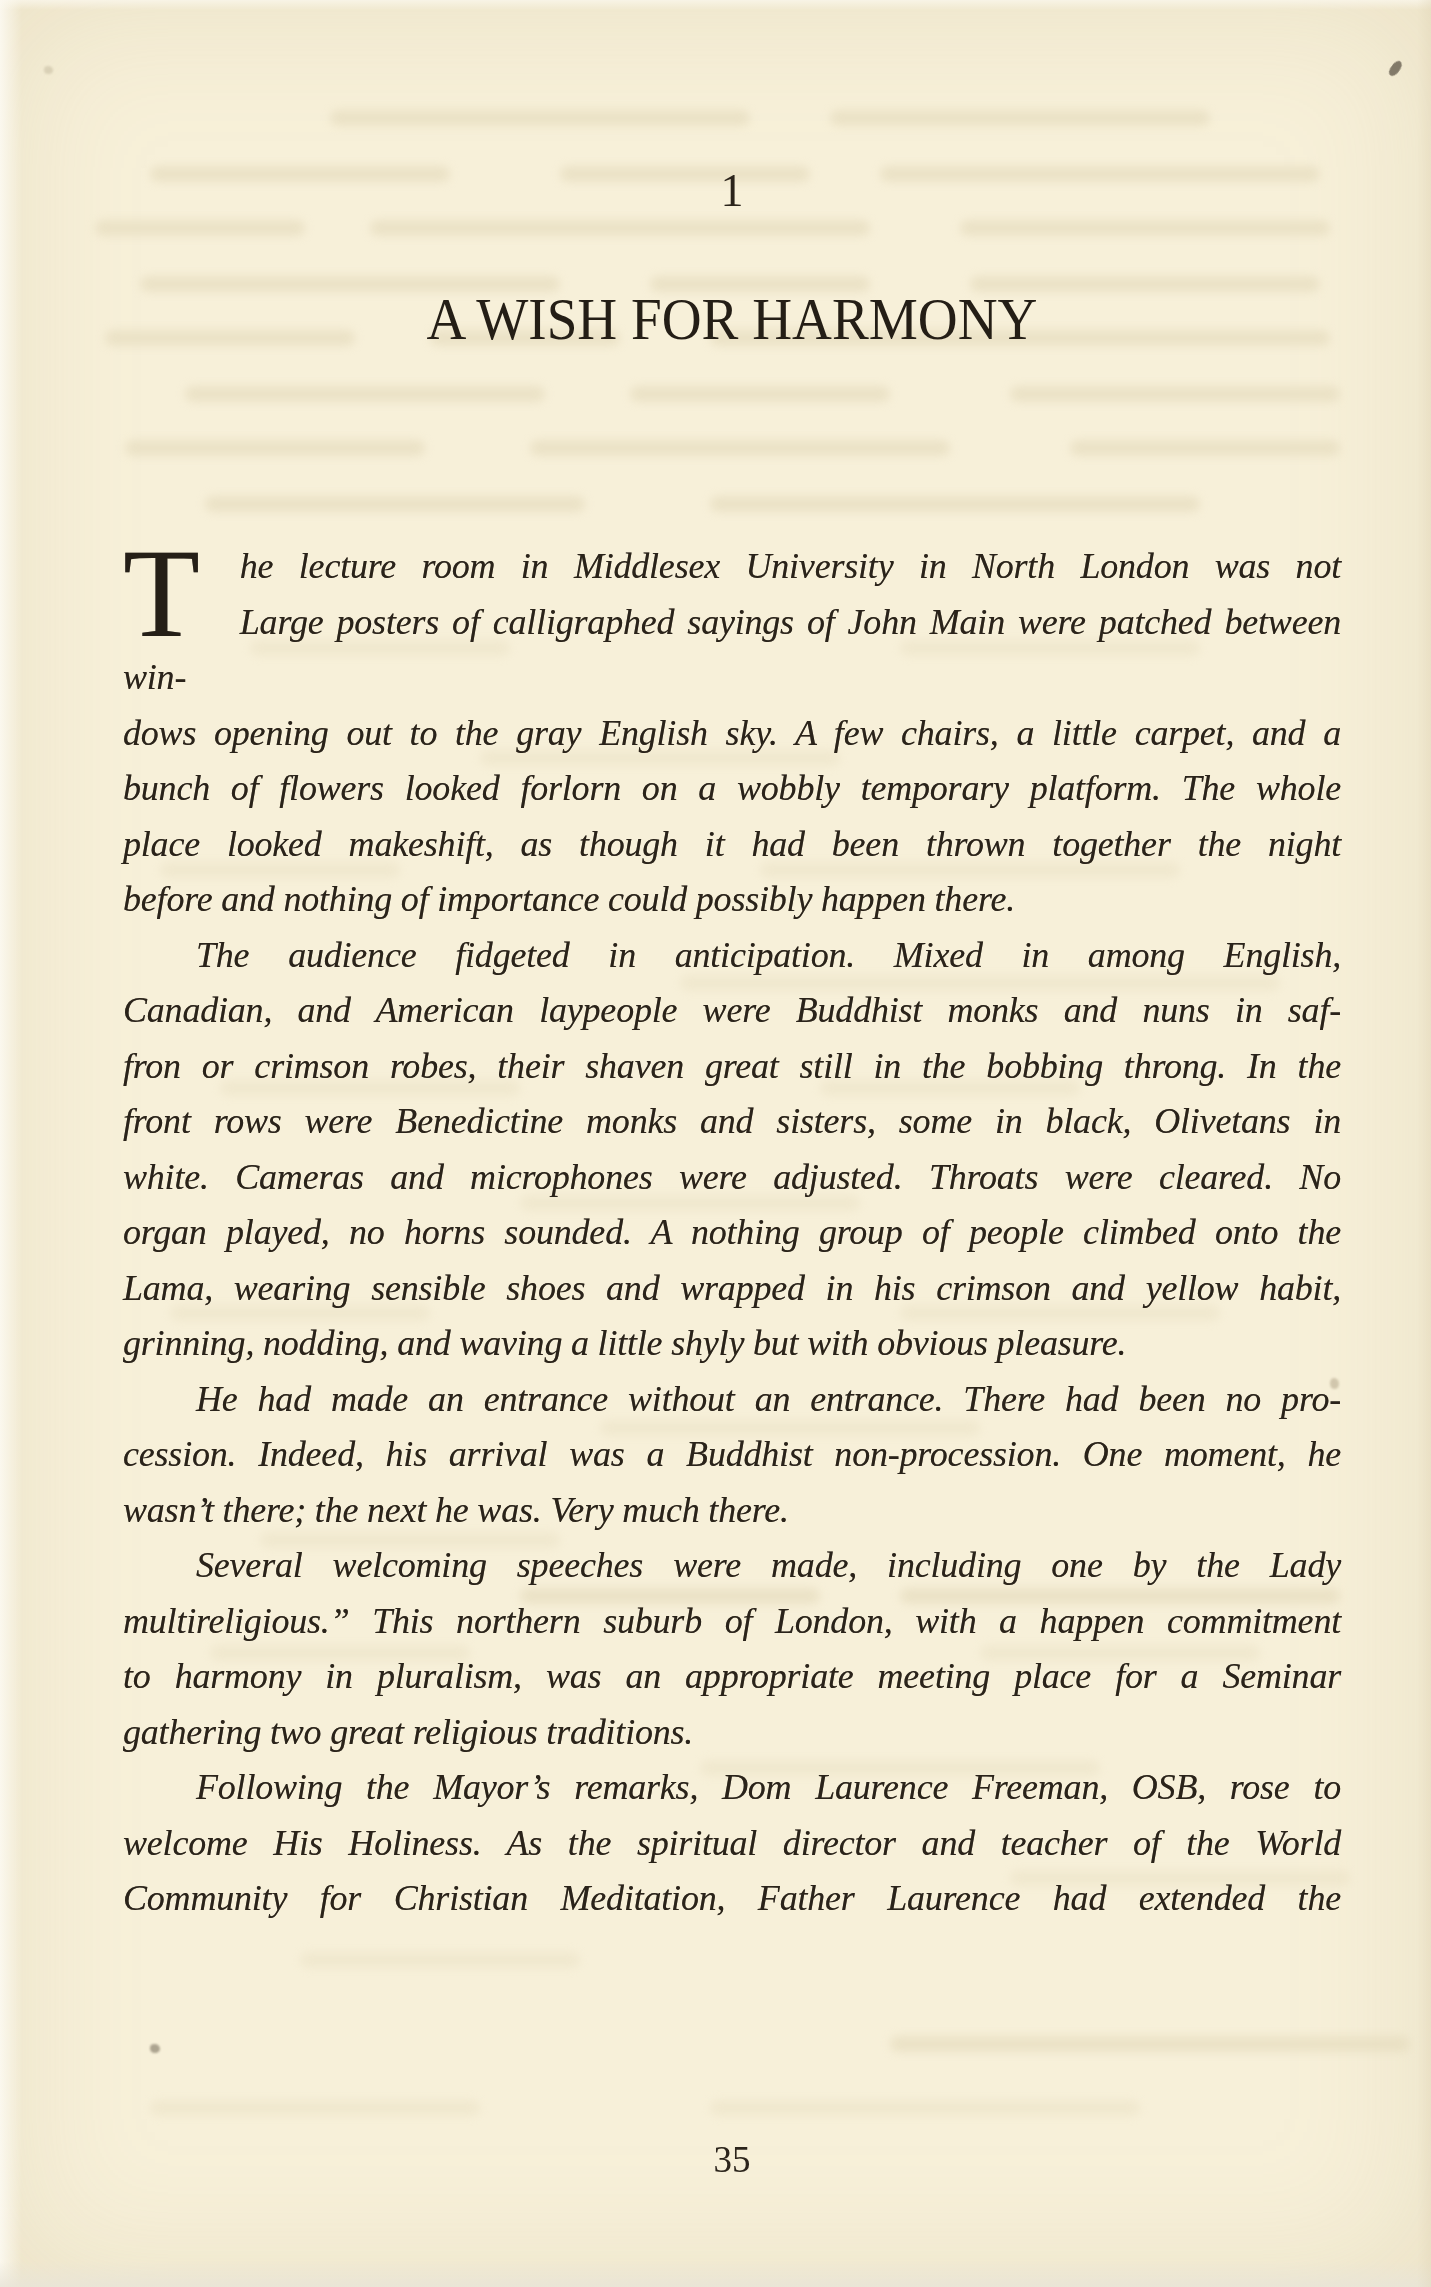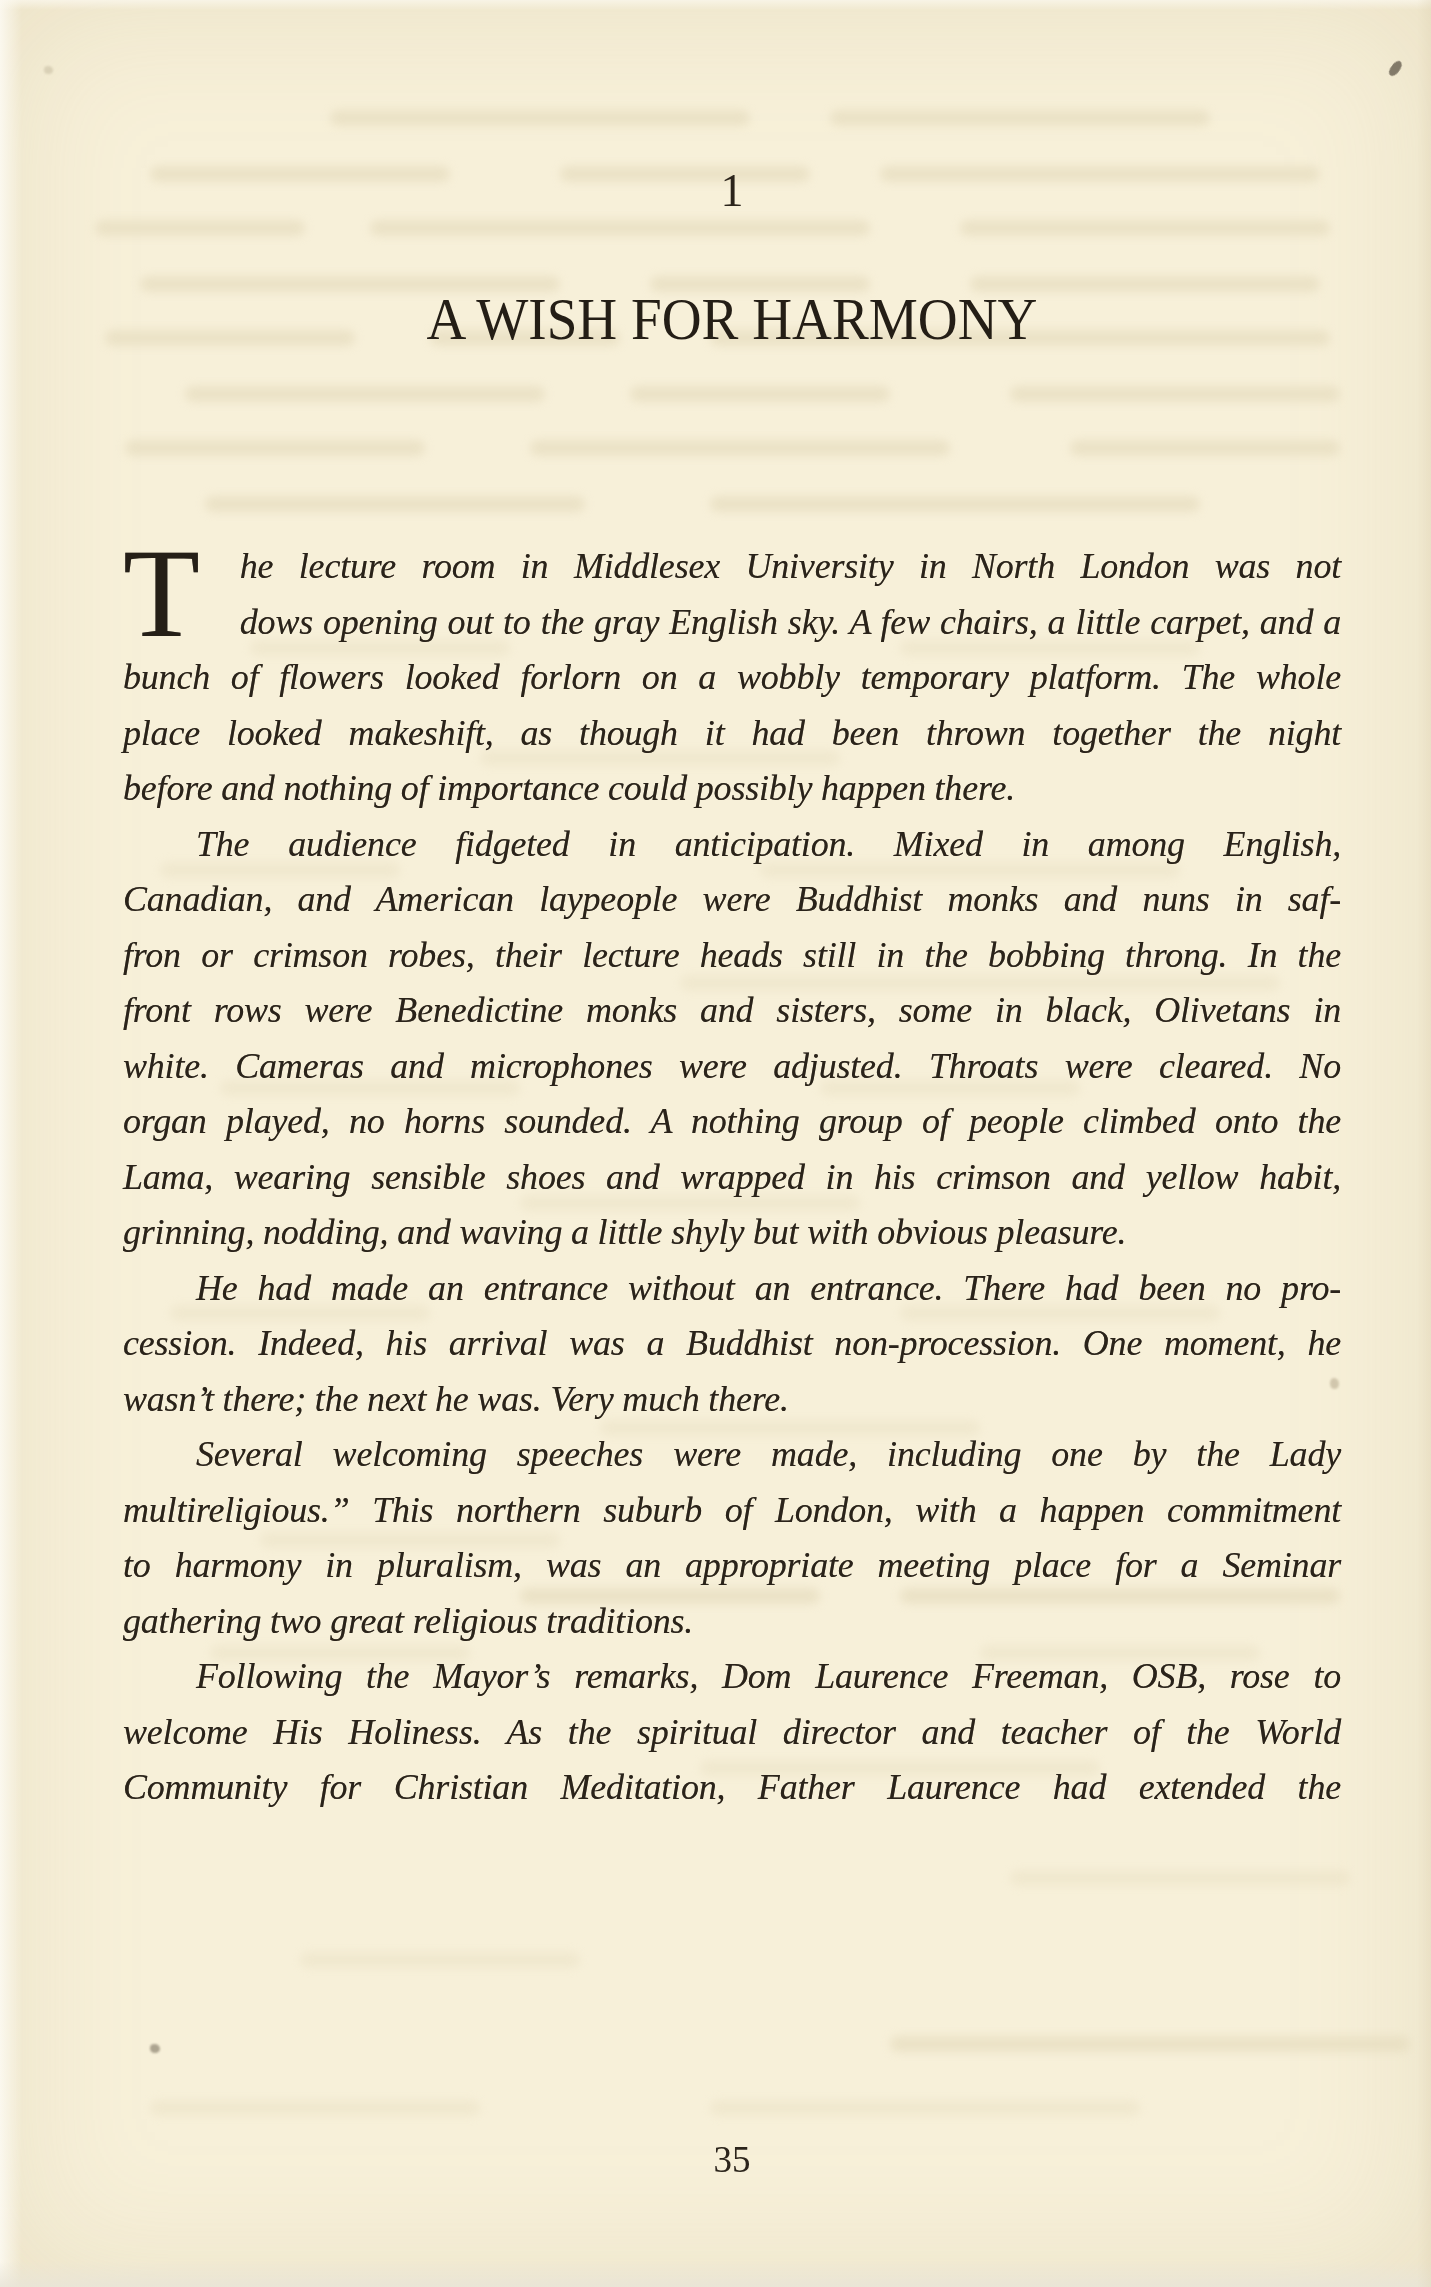--- a/index.html
+++ b/index.html
@@ -132,29 +132,30 @@
   <div class="speck" style="left:1330px;top:1378px;width:9px;height:11px;background:#b4a78b;opacity:0.55;filter:blur(0.8px);"></div>
   <div class="speck" style="left:150px;top:2044px;width:10px;height:9px;background:#8d8471;opacity:0.7;filter:blur(0.8px);"></div>
 
   <div class="text-column">
     <div class="chapter-number">1</div>
     <div class="chapter-title">A WISH FOR HARMONY</div>
     <div class="body-text">
         <div class="para">
           <span class="dropcap">T</span>
           <div class="line just">he lecture room in Middlesex University in North London was not</div>
+          <div class="line just">Large posters of calligraphed sayings of John Main were patched between win-</div>
           <div class="line just">dows opening out to the gray English sky. A few chairs, a little carpet, and a</div>
           <div class="line just">bunch of flowers looked forlorn on a wobbly temporary platform. The whole</div>
           <div class="line just">place looked makeshift, as though it had been thrown together the night</div>
           <div class="line">before and nothing of importance could possibly happen there.</div>
         </div>
         <div class="para">
           <div class="line just indent">The audience fidgeted in anticipation. Mixed in among English,</div>
           <div class="line just">Canadian, and American laypeople were Buddhist monks and nuns in saf-</div>
-          <div class="line just">fron or crimson robes, their lecture heads still in the bobbing throng. In the</div>
+          <div class="line just">fron or crimson robes, their shaven great still in the bobbing throng. In the</div>
           <div class="line just">front rows were Benedictine monks and sisters, some in black, Olivetans in</div>
           <div class="line just">white. Cameras and microphones were adjusted. Throats were cleared. No</div>
           <div class="line just">organ played, no horns sounded. A nothing group of people climbed onto the</div>
           <div class="line just">Lama, wearing sensible shoes and wrapped in his crimson and yellow habit,</div>
           <div class="line">grinning, nodding, and waving a little shyly but with obvious pleasure.</div>
         </div>
         <div class="para">
           <div class="line just indent">He had made an entrance without an entrance. There had been no pro-</div>
           <div class="line just">cession. Indeed, his arrival was a Buddhist non-procession. One moment, he</div>
           <div class="line">wasn’t there; the next he was. Very much there.</div>

